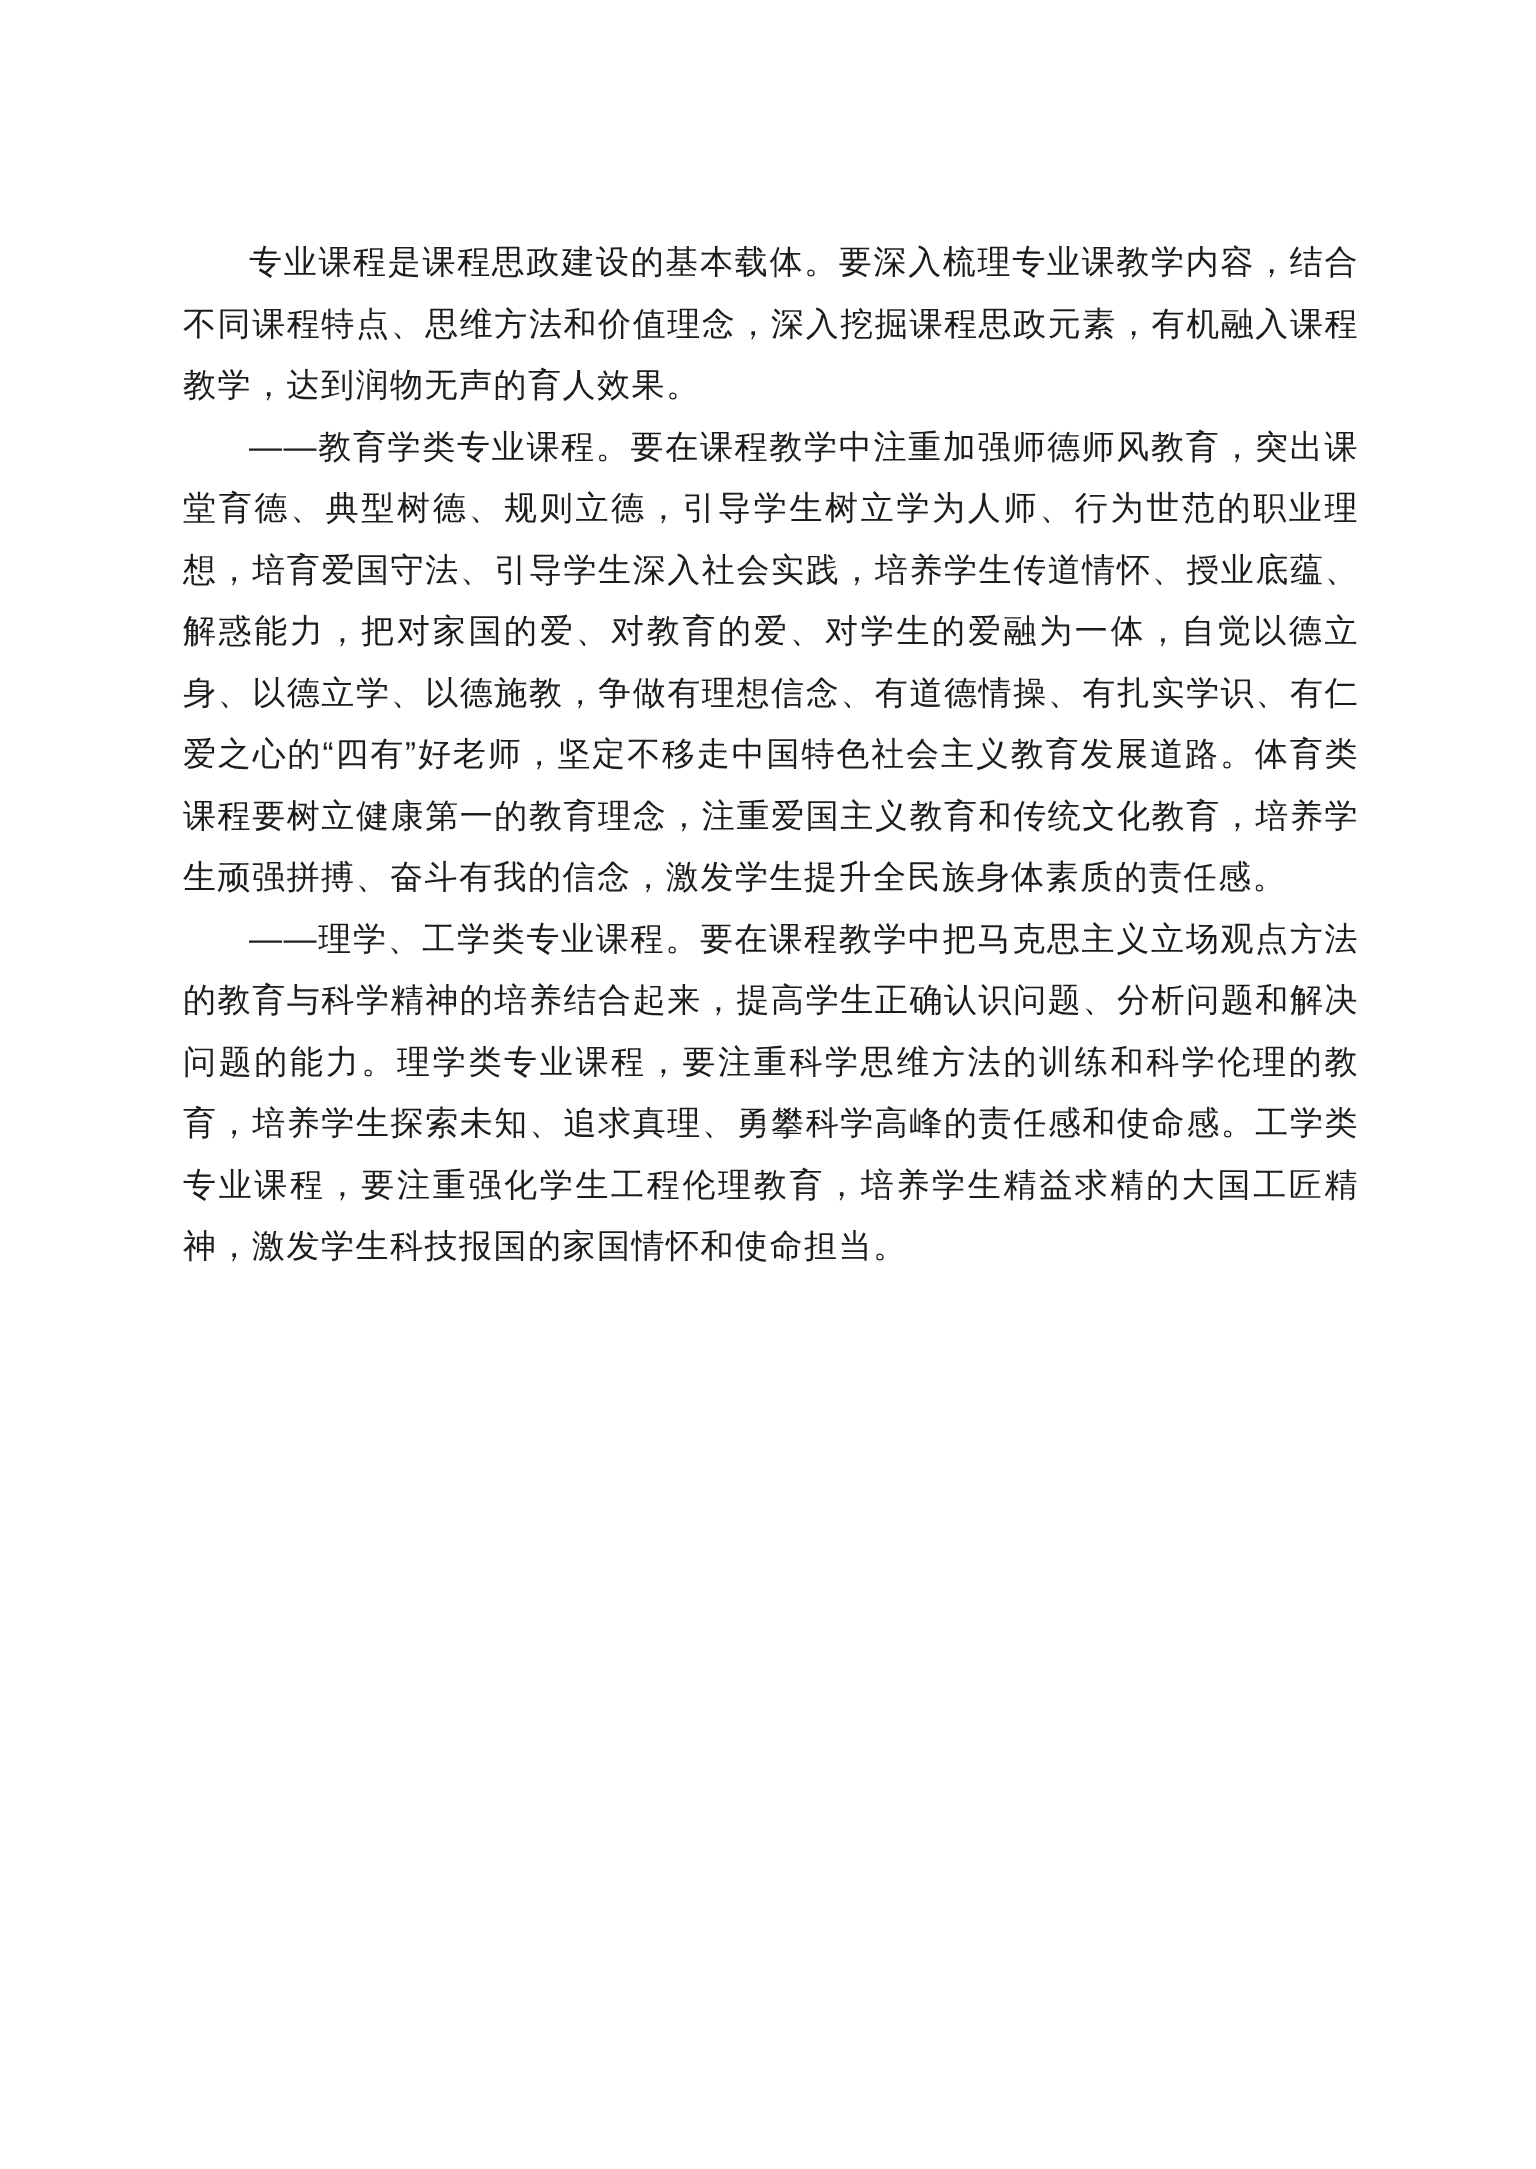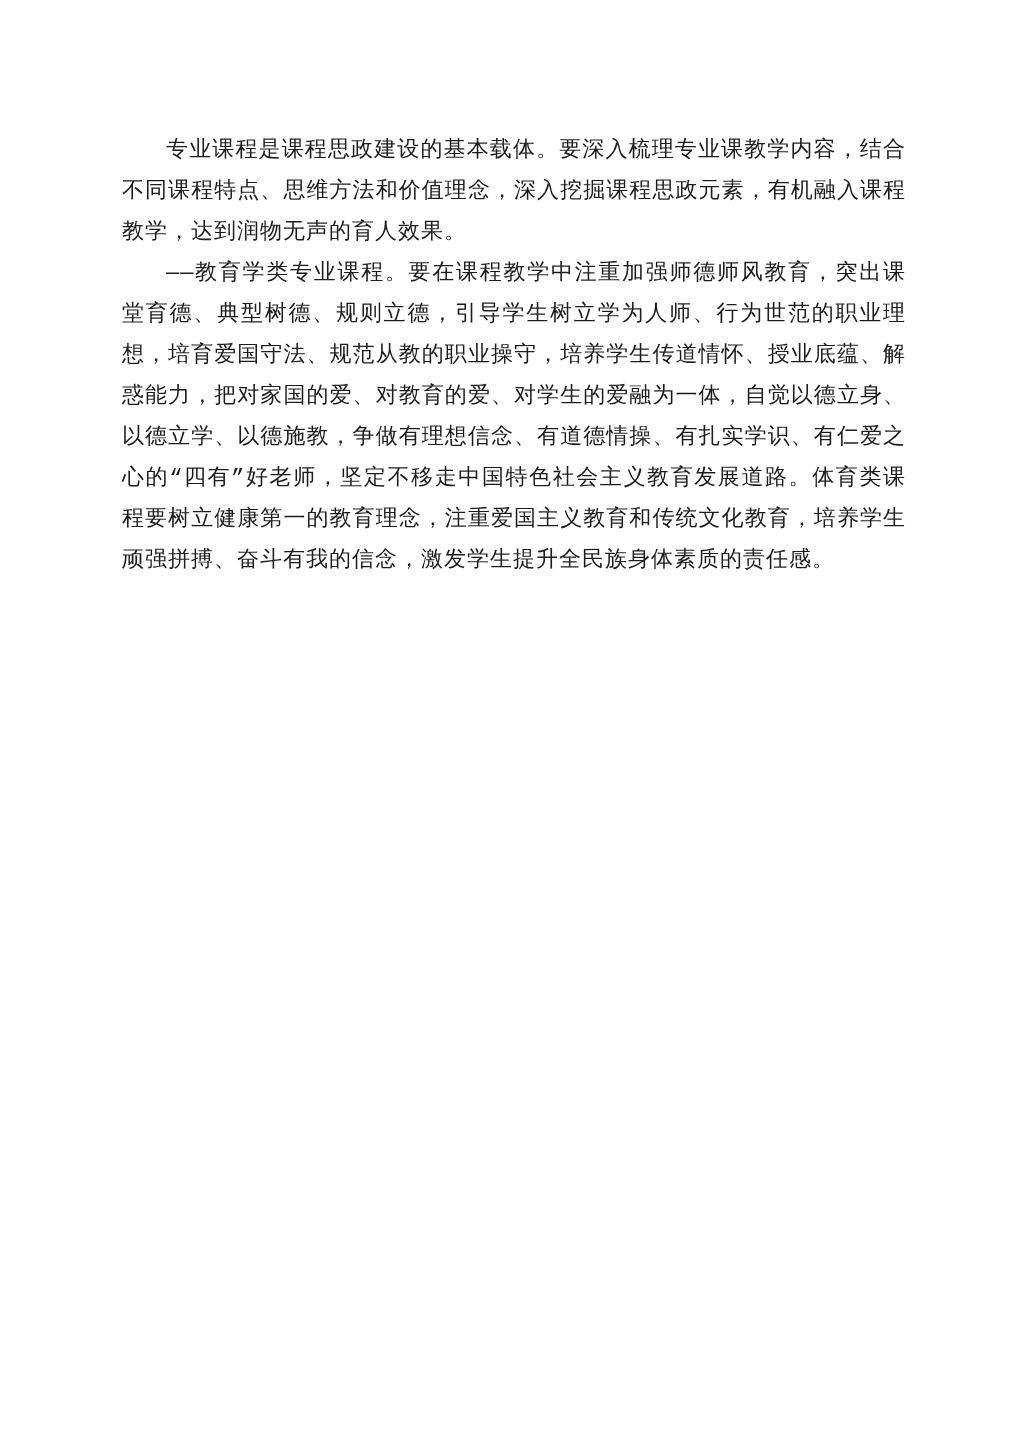--- a/index.html
+++ b/index.html
@@ -6,23 +6,24 @@
     margin: 0;
     padding: 0;
     background: #ffffff;
   }
   .page {
     position: relative;
     width: 1024px;
     height: 1146px;
     background: #ffffff;
     color: #1c1c1c;
-    font-family: Liberation Mono, monospace;
+    font-family: Liberation Sans, sans-serif;
     overflow: hidden;
     box-sizing: border-box;
+    margin-top: 24px;
   }
   .content {
     position: absolute;
     top: 130px;
     left: 122px;
     width: 784px;
   }
   .para {
     margin: 0;
     padding: 0;
@@ -44,16 +45,17 @@
     line-height: 22px;
     color: #2a2a2a;
   }
 </style>
 </head>
 <body>
 
 <div class="page">
   <div class="content">
     <p class="para">专业课程是课程思政建设的基本载体。要深入梳理专业课教学内容，结合不同课程特点、思维方法和价值理念，深入挖掘课程思政元素，有机融入课程教学，达到润物无声的育人效果。</p>
-    <p class="para">——教育学类专业课程。要在课程教学中注重加强师德师风教育，突出课堂育德、典型树德、规则立德，引导学生树立学为人师、行为世范的职业理想，培育爱国守法、规范从教的职业操守，培养学生传道情怀、授业底蕴、解惑能力，把对家国的爱、对教育的爱、对学生的爱融为一体，自觉以德立身、以德立学、以德施教，争做有理想信念、有道德情操、有扎实学识、有仁爱之心的“四有”好老师，坚定不移走中国特色社会主义教育发展道路。体育类课程要树立健康第一的教育理念，注重爱国主义教育和传统文化教育，培养学生顽强拼搏、奋斗有我的信念，激发学生提升全民族身体素质的责任感。</p>
+    <p class="para">——教育学类专业课程。要在课程教学中注重加强师德师风教育，突出课堂育德、典型树德、规则立德，引导学生树立学为人师、行为世范的职业理想，培育爱国守法、引导学生深入社会实践，培养学生传道情怀、授业底蕴、解惑能力，把对家国的爱、对教育的爱、对学生的爱融为一体，自觉以德立身、以德立学、以德施教，争做有理想信念、有道德情操、有扎实学识、有仁爱之心的“四有”好老师，坚定不移走中国特色社会主义教育发展道路。体育类课程要树立健康第一的教育理念，注重爱国主义教育和传统文化教育，培养学生顽强拼搏、奋斗有我的信念，激发学生提升全民族身体素质的责任感。</p>
+    <p class="para">——理学、工学类专业课程。要在课程教学中把马克思主义立场观点方法的教育与科学精神的培养结合起来，提高学生正确认识问题、分析问题和解决问题的能力。理学类专业课程，要注重科学思维方法的训练和科学伦理的教育，培养学生探索未知、追求真理、勇攀科学高峰的责任感和使命感。工学类专业课程，要注重强化学生工程伦理教育，培养学生精益求精的大国工匠精神，激发学生科技报国的家国情怀和使命担当。</p>
   </div>
   <div class="footer">80</div>
 </div>
 
 </body></html>

